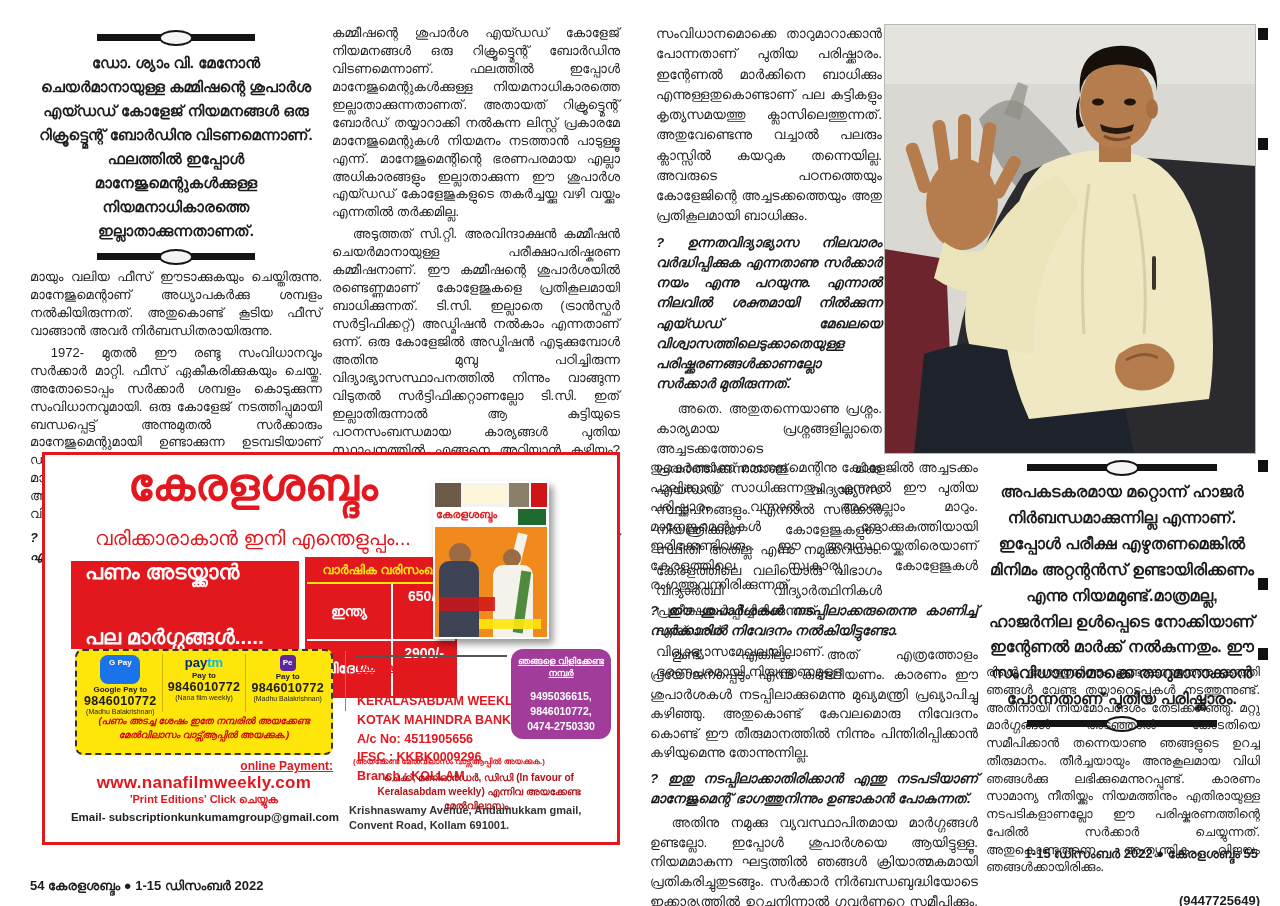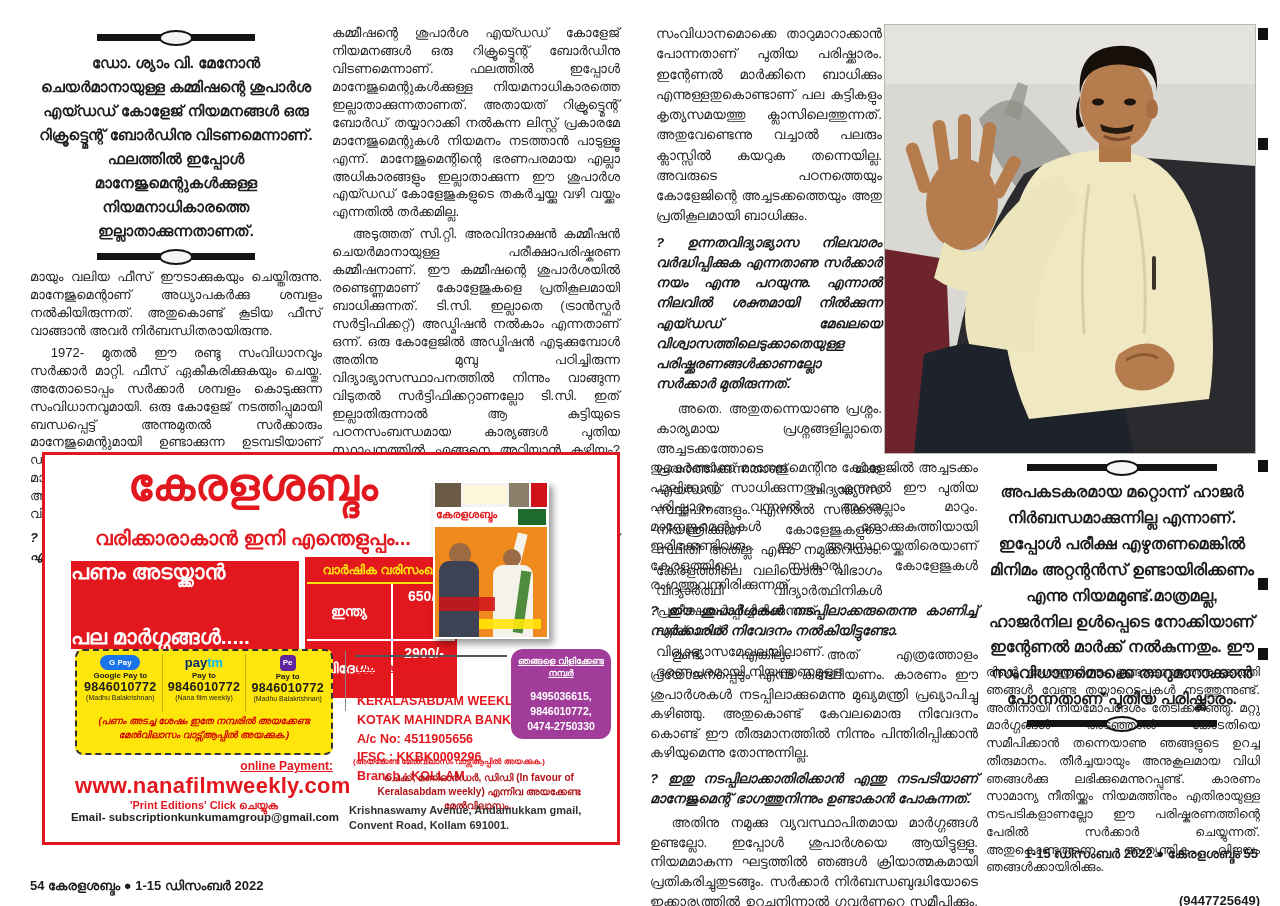--- a/index.html
+++ b/index.html
@@ -16,22 +16,22 @@
 
   
   .lp-col1{position:absolute;left:30px;top:26px;width:292px;}
   .intro-deck{font-size:15px;font-weight:bold;text-align:center;line-height:1.6;margin:10px 4px;}
   .lp-col2{position:absolute;left:332px;top:24px;width:288px;}
   .footer-left{position:absolute;left:30px;top:878px;font-size:13px;font-weight:bold;}
 
   
   .ad{position:absolute;left:42px;top:452px;width:578px;height:393px;border:3px solid #e3171e;background:#fff;box-sizing:border-box;}
   .ad-masthead{position:absolute;left:8px;top:4px;width:400px;text-align:center;font-size:45px;font-weight:bold;color:#e3171e;}
-  .ad-tagline{position:absolute;left:8px;top:72px;width:400px;text-align:center;font-size:20px;font-weight:bold;color:#e3171e;}
-  .ad-paybox{position:absolute;left:26px;top:106px;width:228px;height:88px;background:#e3171e;color:#fff;font-weight:bold;font-size:21px;line-height:1.55;display:flex;flex-direction:column;justify-content:center;box-sizing:border-box;gap:32px;}
+  .ad-tagline{position:absolute;left:8px;top:72px;width:400px;text-align:center;font-size:20px;font-weight:normal;color:#e3171e;}
+  .ad-paybox{position:absolute;left:26px;top:106px;width:228px;height:88px;background:#e3171e;color:#fff;font-weight:bold;font-size:21px;line-height:1.55;display:flex;flex-direction:column;justify-content:center;padding-left:14px;box-sizing:border-box;gap:32px;}
   .ad-rates{position:absolute;left:260px;top:102px;width:148px;background:#e3171e;border:2px solid #e3171e;}
   .rates-header{color:#ffe60a;font-weight:bold;font-size:12.5px;text-align:center;padding:4px 2px;border-bottom:2px solid #ffe60a;}
   .rates-row{display:flex;color:#fff;font-weight:bold;font-size:14px;border-bottom:2px solid #fff;}
   .rates-row:last-child{border-bottom:none;}
   .rates-label{flex:1;text-align:center;padding:19px 0;border-right:2px solid #fff;}
   .rates-value{width:62px;text-align:center;padding:4px 0;}
 
   
   .ad-cover{position:absolute;left:388px;top:26px;width:116px;height:158px;background:#fff;box-shadow:4px 5px 7px rgba(0,0,0,.4);overflow:hidden;}
   .cover-strip{position:absolute;top:2px;left:2px;right:2px;height:24px;background:#f3f3f3;}
@@ -49,32 +49,32 @@
   .fig2-head{position:absolute;right:26px;top:22px;width:18px;height:18px;border-radius:50%;background:#9c6a43;}
   .fig2-sash{position:absolute;right:20px;top:44px;width:10px;height:62px;background:#4f8a3d;transform:rotate(8deg);}
   .cover-cap1{position:absolute;left:4px;bottom:26px;width:56px;height:14px;background:rgba(208,18,25,.85);}
   .cover-cap2{position:absolute;right:6px;bottom:8px;width:62px;height:10px;background:rgba(255,230,10,.9);}
 
   
   .ad-yellow{position:absolute;left:30px;top:194px;width:258px;height:106px;background:#ffe60a;border:2px dashed #333;border-radius:8px;box-sizing:border-box;padding:3px 2px;}
   .pay-cards{display:flex;height:58px;}
   .pay-card{flex:1;text-align:center;border-right:1px solid #c9b400;padding-top:1px;}
   .pay-card:last-child{border-right:none;}
-  .gpay-icon{width:40px;height:15px;margin:0 auto;background:#1a73e8;border-radius:8px;color:#fff;font-size:8px;font-weight:bold;line-height:15px;}
+  .gpay-icon{width:40px;height:29px;margin:0 auto;background:#1a73e8;border-radius:8px;color:#fff;font-size:8px;font-weight:bold;line-height:15px;}
   .paytm-icon{font-size:13px;font-weight:bold;color:#002e6e;line-height:15px;}
   .paytm-icon .tm{color:#00baf2;}
   .phonepe-icon{width:16px;height:16px;margin:0 auto;background:#5f259f;border-radius:4px;color:#fff;font-size:8px;font-weight:bold;line-height:16px;}
   .pay-label{font-size:8px;font-weight:bold;margin-top:1px;}
   .pay-number{font-size:12.5px;font-weight:bold;letter-spacing:.3px;}
   .pay-holder{font-size:7px;}
   .yellow-note{color:#d00000;font-size:9.5px;font-weight:bold;font-style:italic;text-align:center;line-height:1.45;margin-top:2px;}
 
   .ad-online{position:absolute;left:30px;top:304px;width:258px;text-align:center;}
   .online-label{color:#e3171e;font-weight:bold;font-size:12px;text-decoration:underline;text-align:right;margin-left:48px;}
-  .website{color:#e3171e;font-weight:bold;font-size:22px;letter-spacing:.3px;}
+  .website{color:#e3171e;font-weight:bold;font-size:17px;letter-spacing:.3px;}
   .print-ed{color:#e3171e;font-weight:bold;font-size:11px;}
   .ad-email{position:absolute;left:14px;top:356px;width:292px;text-align:center;font-size:11.5px;font-weight:bold;color:#222;}
 
   .ad-vline{position:absolute;left:300px;top:196px;width:1px;height:60px;background:#888;}
   .ad-hline{position:absolute;left:310px;top:200px;width:152px;height:2px;background:#555;}
   .ad-bank{position:absolute;left:312px;top:206px;width:196px;}
   .bank-h{color:#e3171e;font-size:11px;font-weight:bold;text-decoration:underline;margin-bottom:19px;}
   .bank-line{color:#e3171e;font-size:12.5px;font-weight:bold;line-height:1.5;white-space:nowrap;}
   .ad-banknote{position:absolute;left:308px;top:302px;width:256px;color:#e3171e;font-size:8px;font-weight:bold;}
   .ad-cheque{position:absolute;left:304px;top:316px;width:260px;color:#b01218;font-size:10px;font-weight:bold;text-align:center;line-height:1.4;}

